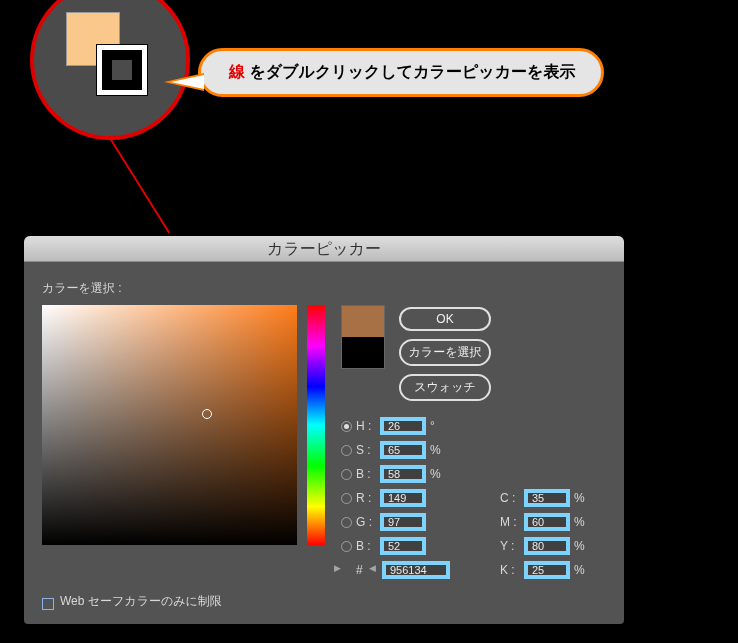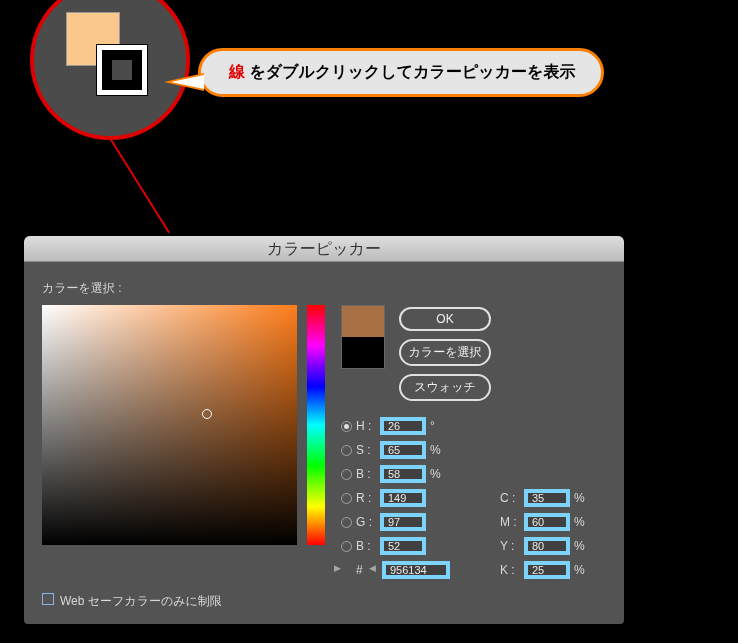--- a/index.html
+++ b/index.html
@@ -264,21 +264,21 @@
       width: 12px;
     }
     .cmyk-label {
       width: 20px;
     }
     .hex-row .fld-label { width: 22px; }
     .hex-input { width: 68px; }
     .web-safe-row {
       margin-top: 14px;
       display: flex;
-      align-items: flex-start;
+      align-items: flex-end;
       gap: 6px;
     }
     .checkbox {
       width: 12px;
       height: 12px;
       border: 1px solid #8ab4e8;
       background: #535353;
     }
   </style>
 </head>

